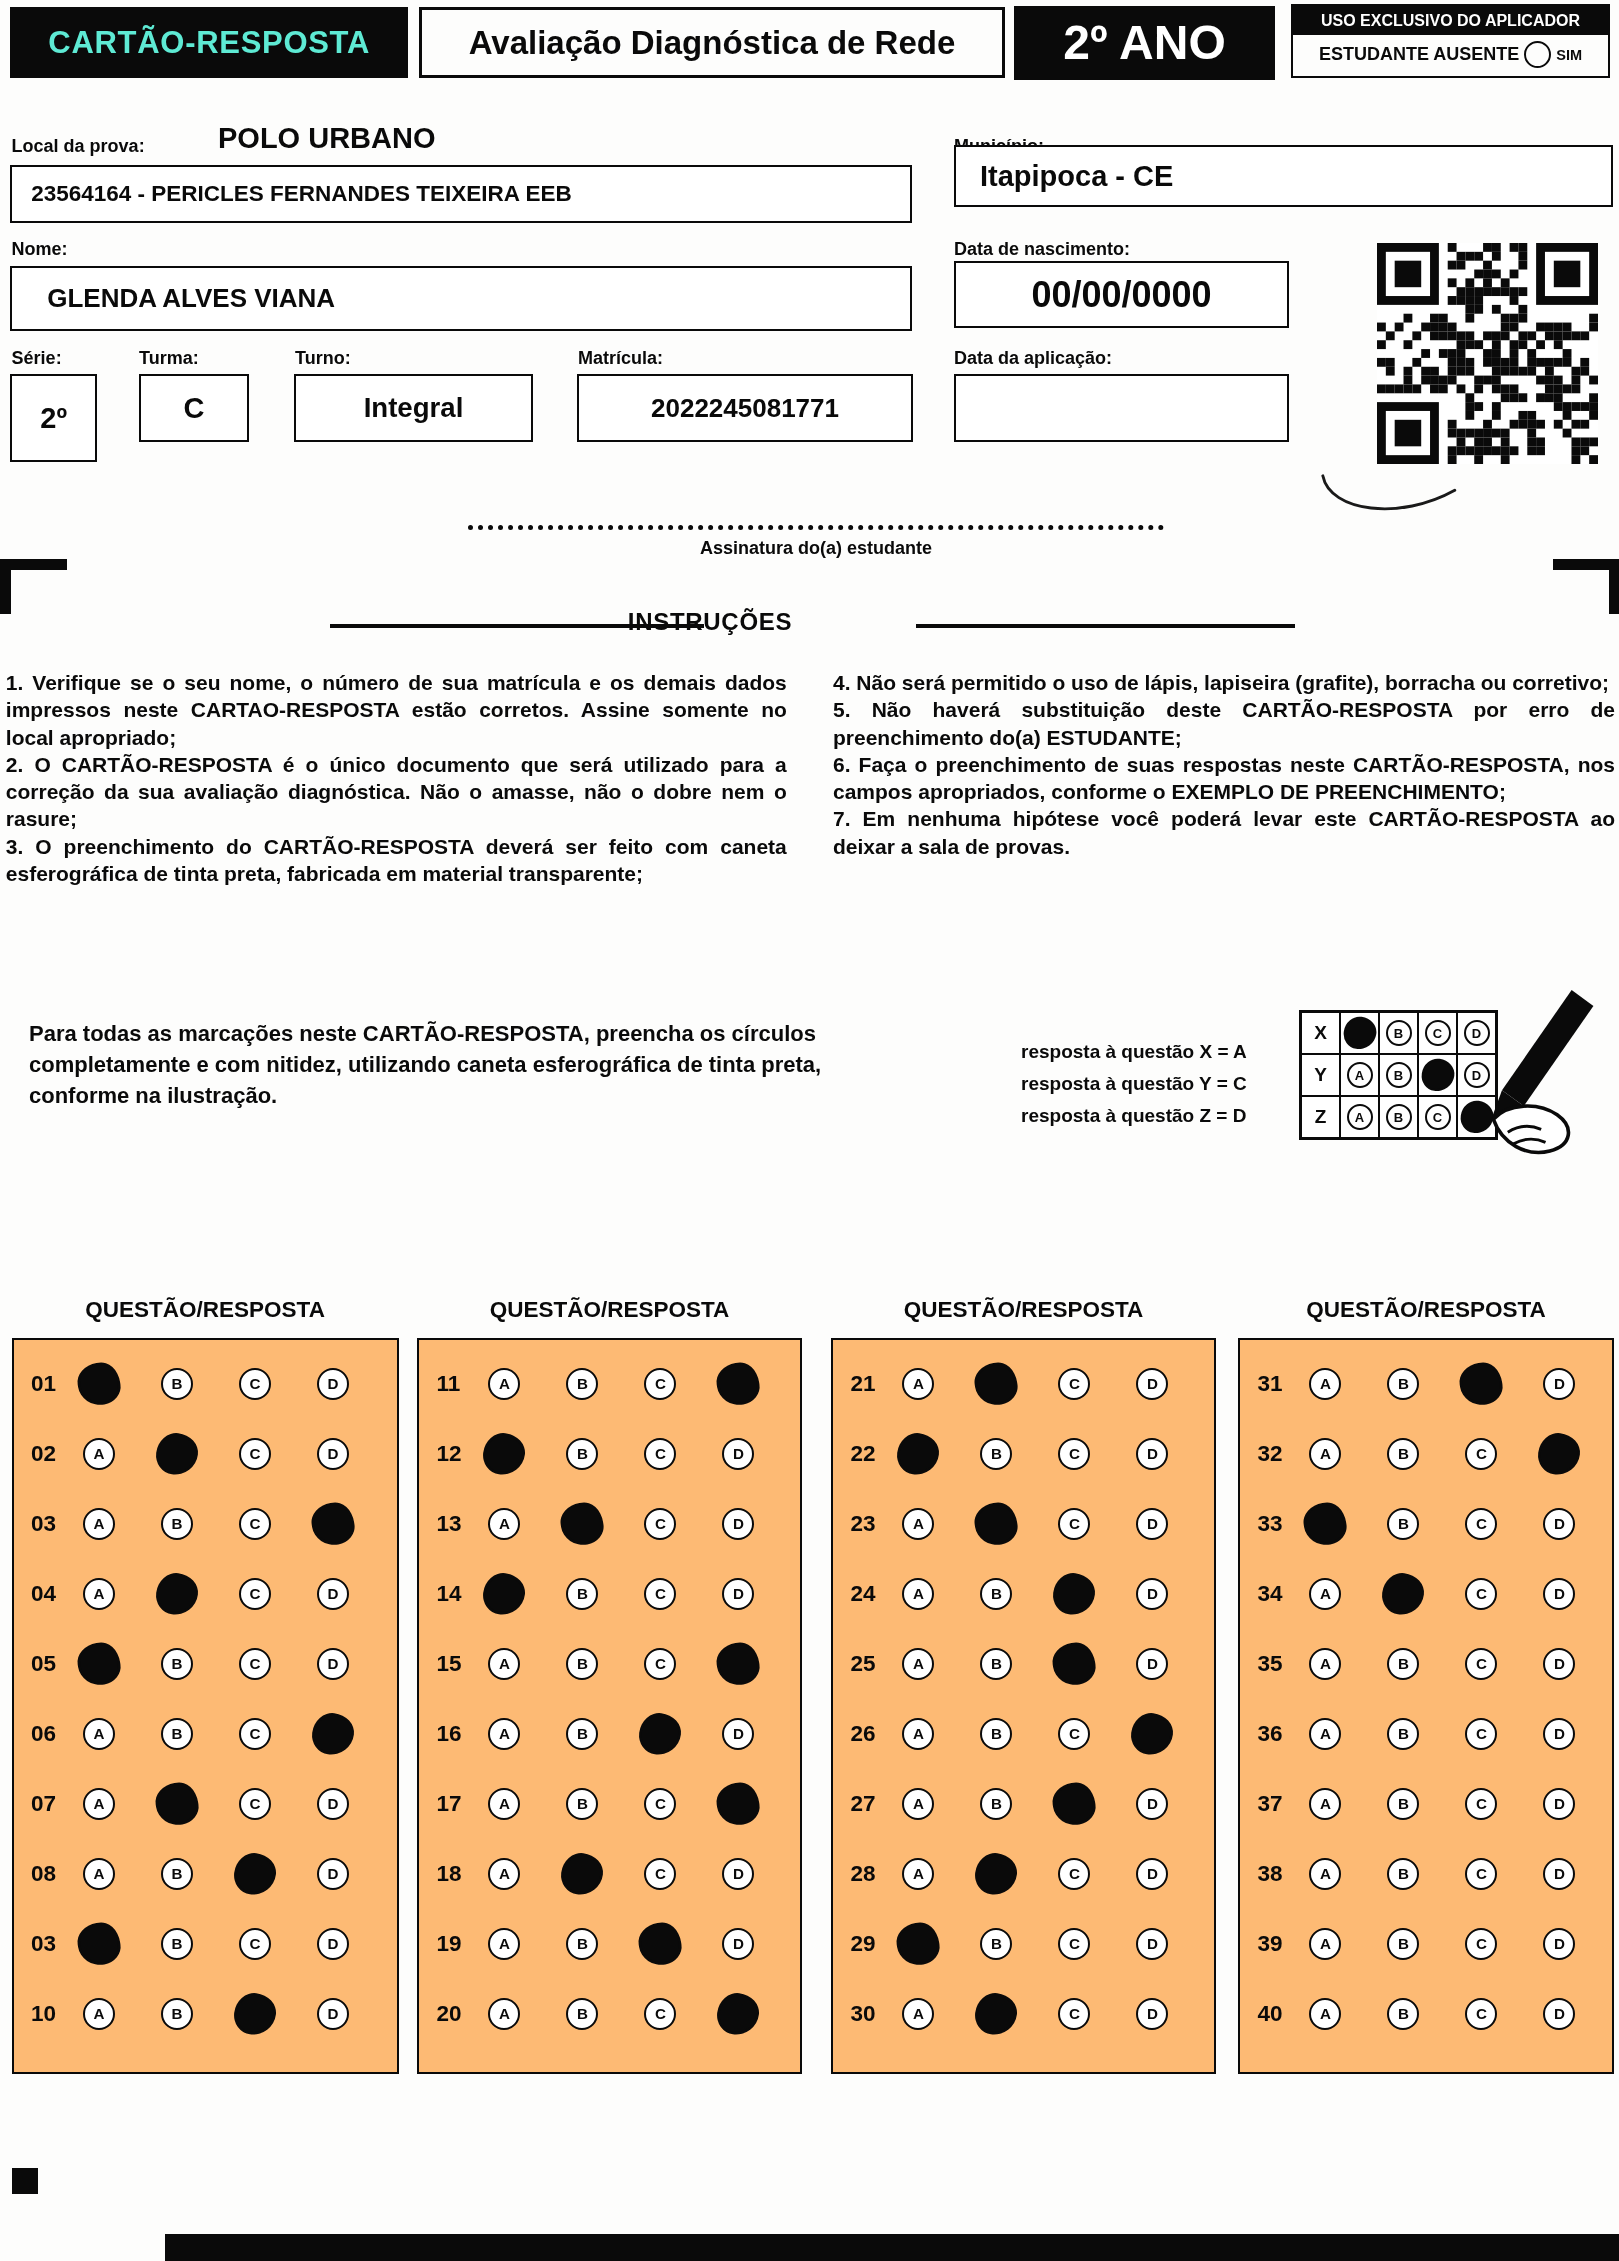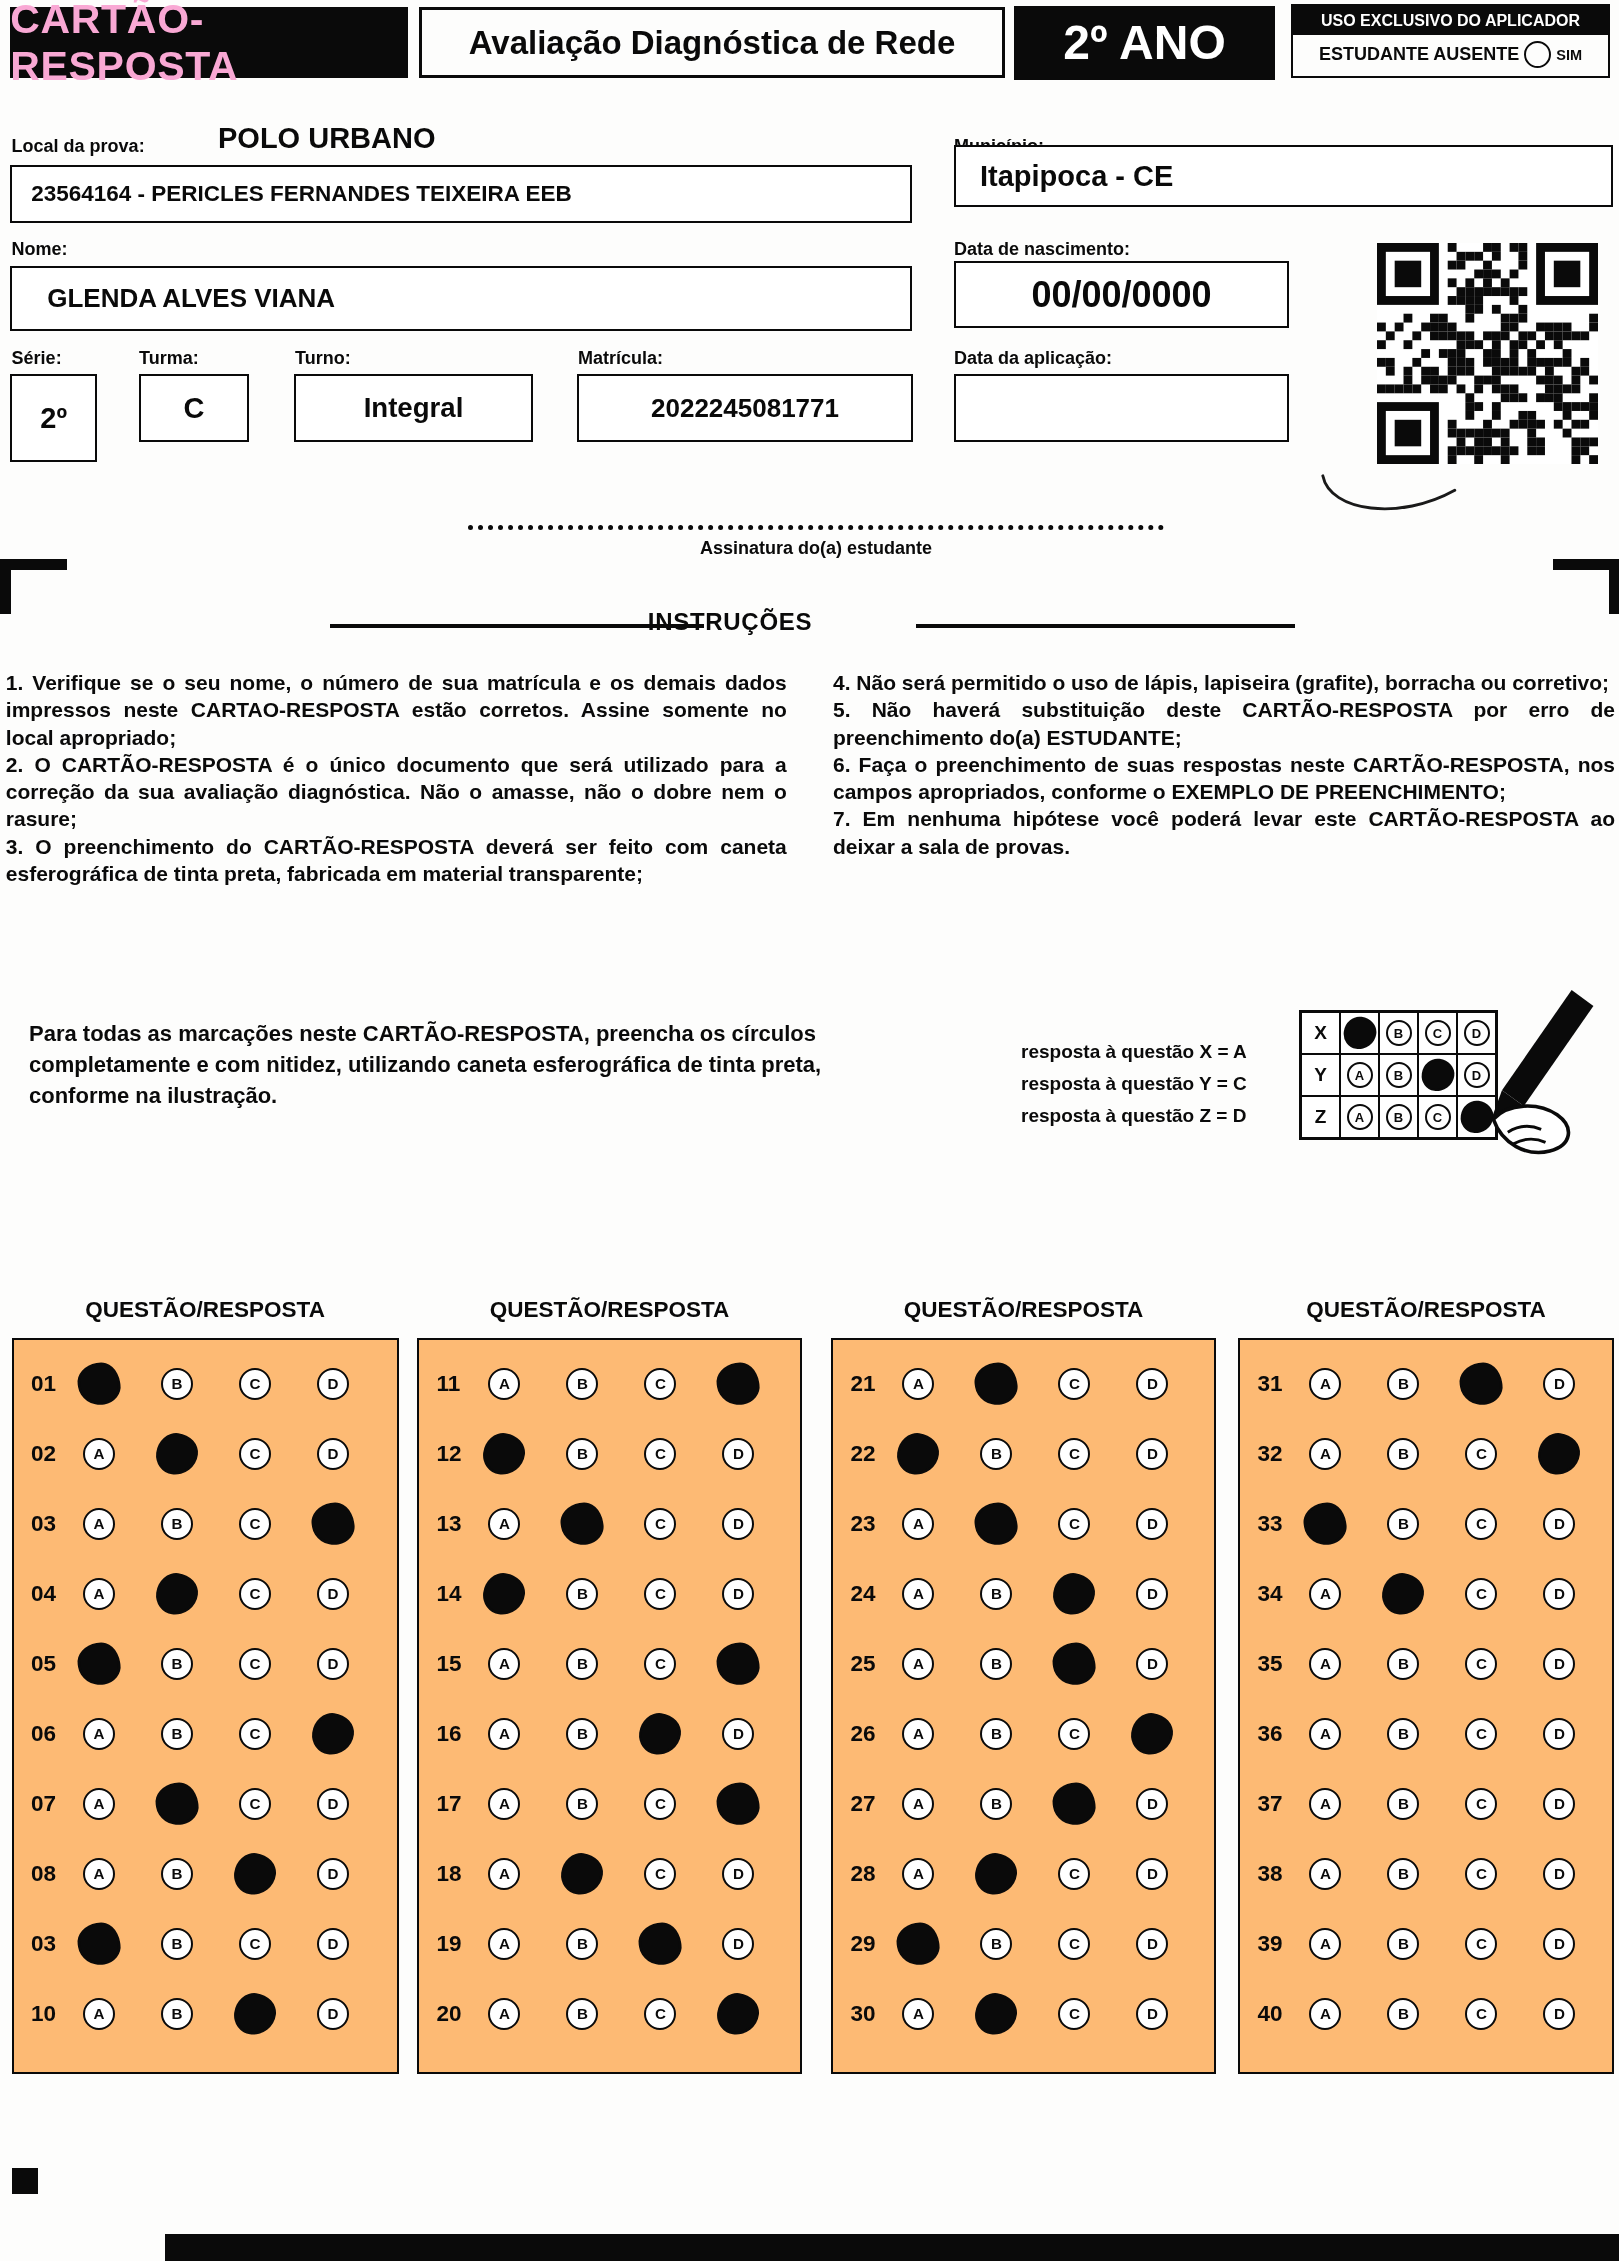--- a/index.html
+++ b/index.html
@@ -1,19 +1,19 @@
 <!DOCTYPE html>
 <html style="font-size:11.6px"><head>
 <meta charset="utf-8">
 <style>
   html,body{margin:0;padding:0;background:#e8e8e8;}
   .page{position:relative;width:1620px;height:2261px;background:#fdfdfc;font-family:"Liberation Sans",sans-serif;color:#0a0a0a;overflow:hidden;}
   .abs{position:absolute;}
   
-  .hdr-title{left:10.2px;top:7.3px;width:398px;height:71px;background:#0a0a0a;color:#f9a8d4;font-size:41px;font-weight:bold;display:flex;align-items:center;justify-content:center;letter-spacing:0.7px;}
+  .hdr-title{left:10.2px;top:7.3px;width:398px;height:71px;background:#0a0a0a;color:#5eead4;font-size:31px;font-weight:bold;display:flex;align-items:center;justify-content:center;letter-spacing:0.7px;}
   .hdr-subtitle{left:419px;top:7.3px;width:580px;height:65px;border:3.6px solid #0a0a0a;font-size:33px;font-weight:bold;display:flex;align-items:center;justify-content:center;}
   .hdr-year{left:1014px;top:5.8px;width:261px;height:74px;background:#0a0a0a;color:#fff;font-size:48px;font-weight:bold;display:flex;align-items:center;justify-content:center;}
   .aplicador-box{left:1291px;top:4.4px;width:319px;height:74px;border:2.9px solid #0a0a0a;box-sizing:border-box;}
   .aplicador-bar{background:#0a0a0a;color:#fff;font-size:16px;font-weight:bold;height:29px;display:flex;align-items:center;justify-content:center;}
   .absent-row{display:flex;align-items:center;justify-content:center;gap:5px;height:39px;font-size:18px;font-weight:bold;}
   .absent-circle{width:23px;height:23px;border:2.2px solid #0a0a0a;border-radius:50%;display:inline-block;}
   .absent-sim{font-size:14.5px;}
   
   .lbl{position:absolute;font-weight:bold;font-size:18px;}
   .fbox{position:absolute;border:2.9px solid #0a0a0a;box-sizing:border-box;display:flex;align-items:center;font-weight:bold;background:#fff;}
@@ -29,21 +29,21 @@
   .aplic-box{left:954px;top:374px;width:335px;height:68px;}
   .qr-wrap{left:1377px;top:243px;width:221px;height:221px;}
   .pen-curve{left:1317px;top:470px;}
   
   .sig-line{left:468px;top:525px;width:696px;border-top:5.1px dotted #0a0a0a;}
   .sig-label{left:468px;top:538px;width:696px;text-align:center;font-size:18px;font-weight:bold;}
   
   .bracket-left{left:0;top:559px;width:67px;height:55px;border-top:11px solid #0a0a0a;border-left:11px solid #0a0a0a;box-sizing:border-box;}
   .bracket-right{left:1553px;top:559px;width:67px;height:55px;border-top:11px solid #0a0a0a;border-right:11px solid #0a0a0a;box-sizing:border-box;}
   
-  .instr-title{left:0;top:608px;width:1420px;text-align:center;font-size:24px;font-weight:bold;letter-spacing:0.7px;padding-left:20px;}
+  .instr-title{left:0;top:608px;width:1420px;text-align:center;font-size:24px;font-weight:bold;letter-spacing:0.7px;}
   .instr-line-l{left:330px;top:624px;width:374px;height:3.6px;background:#0a0a0a;}
   .instr-line-r{left:916px;top:624px;width:379px;height:3.6px;background:#0a0a0a;}
   .instr-col{position:absolute;top:669px;font-size:21px;font-weight:bold;text-align:justify;line-height:1.30;}
   .instr-left{left:5.8px;width:781px;}
   .instr-right{left:833px;width:782px;}
   .instr-col p{margin:0;}
   
   .marking-par{left:29px;top:1019px;width:827px;font-size:22px;font-weight:bold;line-height:1.4;}
   .ex-captions{left:1021px;top:1036px;width:276px;font-size:19px;font-weight:bold;line-height:1.68;}
   .ex-grid{left:1299px;top:1010px;background:#fff;border:2.2px solid #0a0a0a;}

